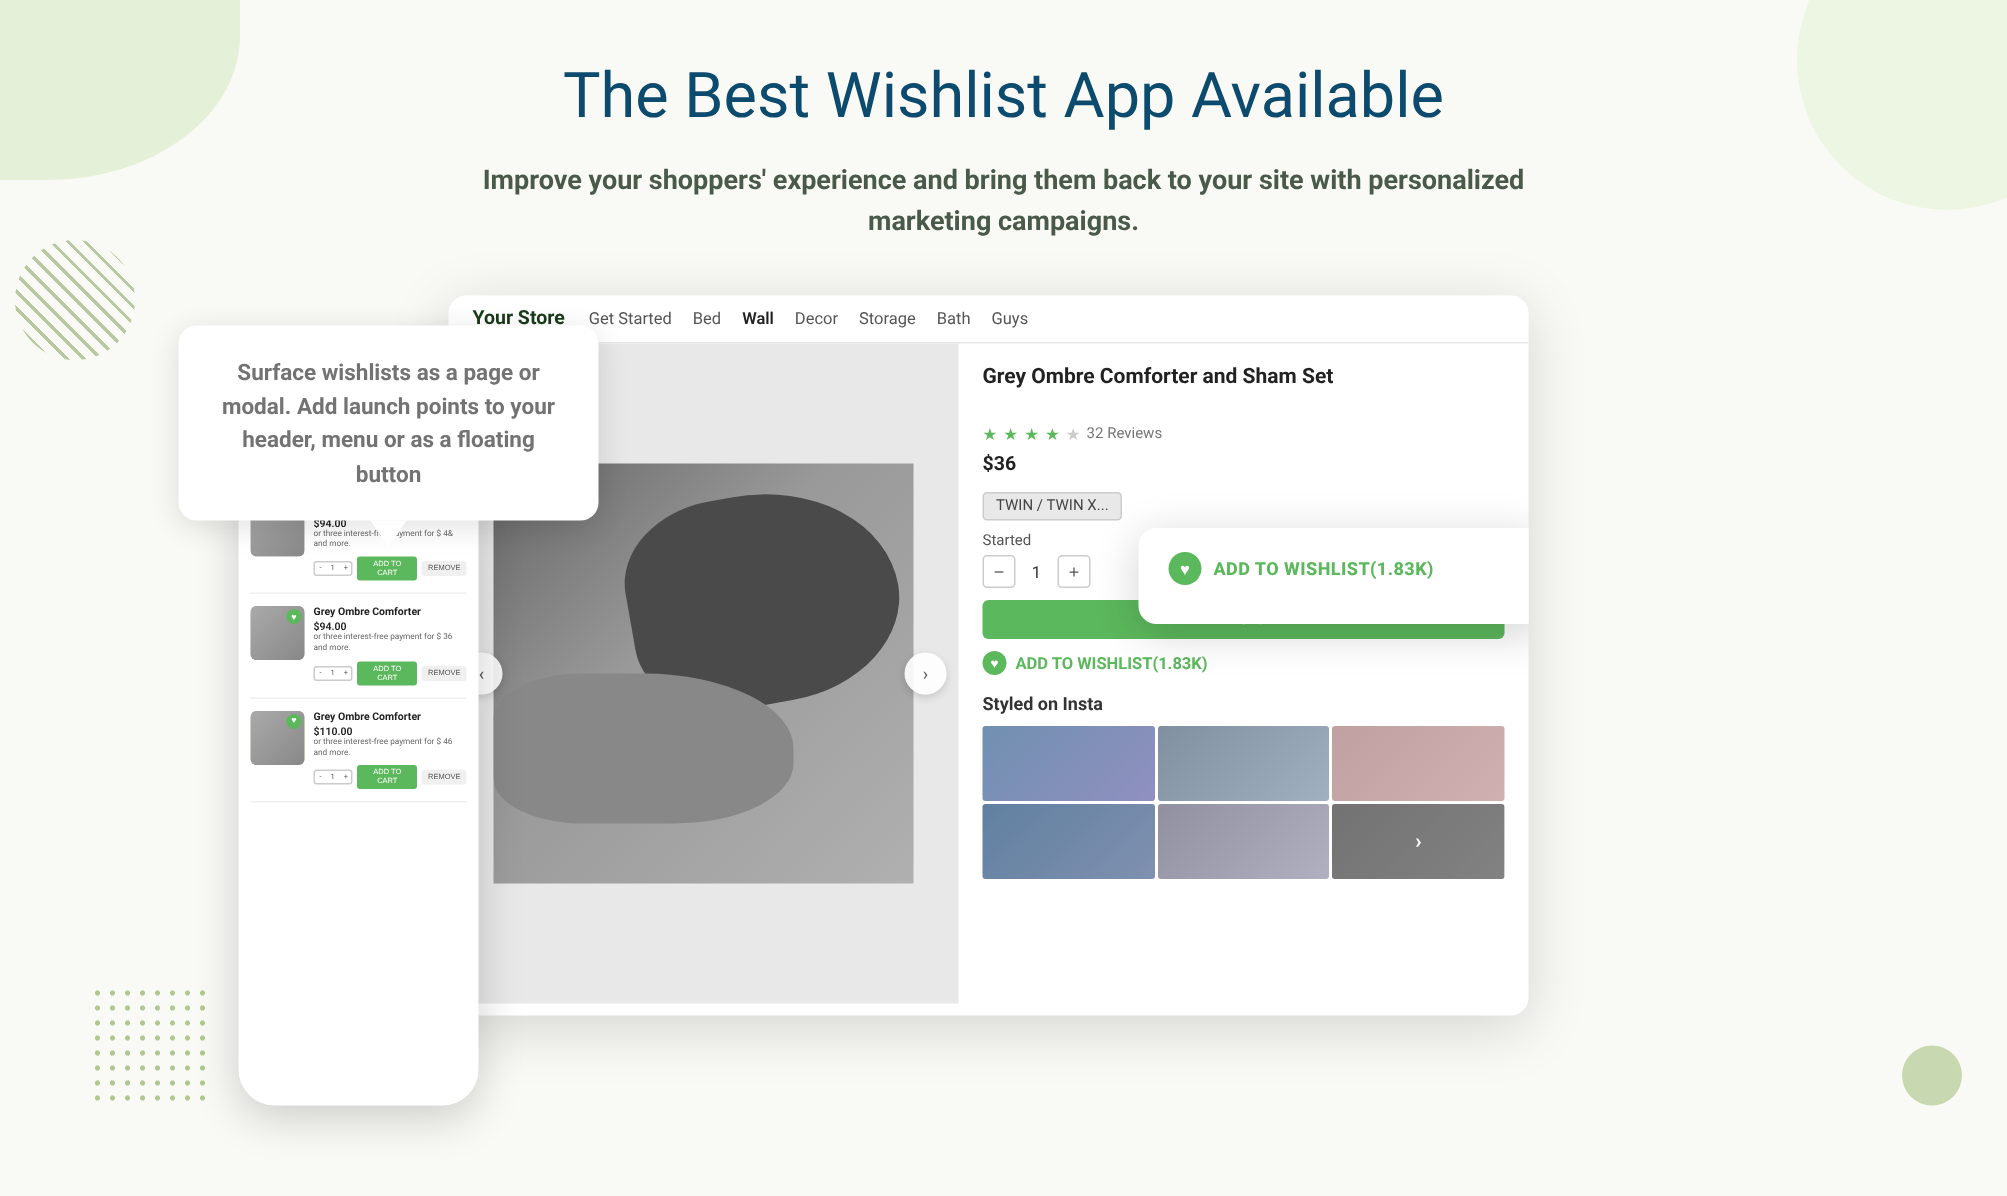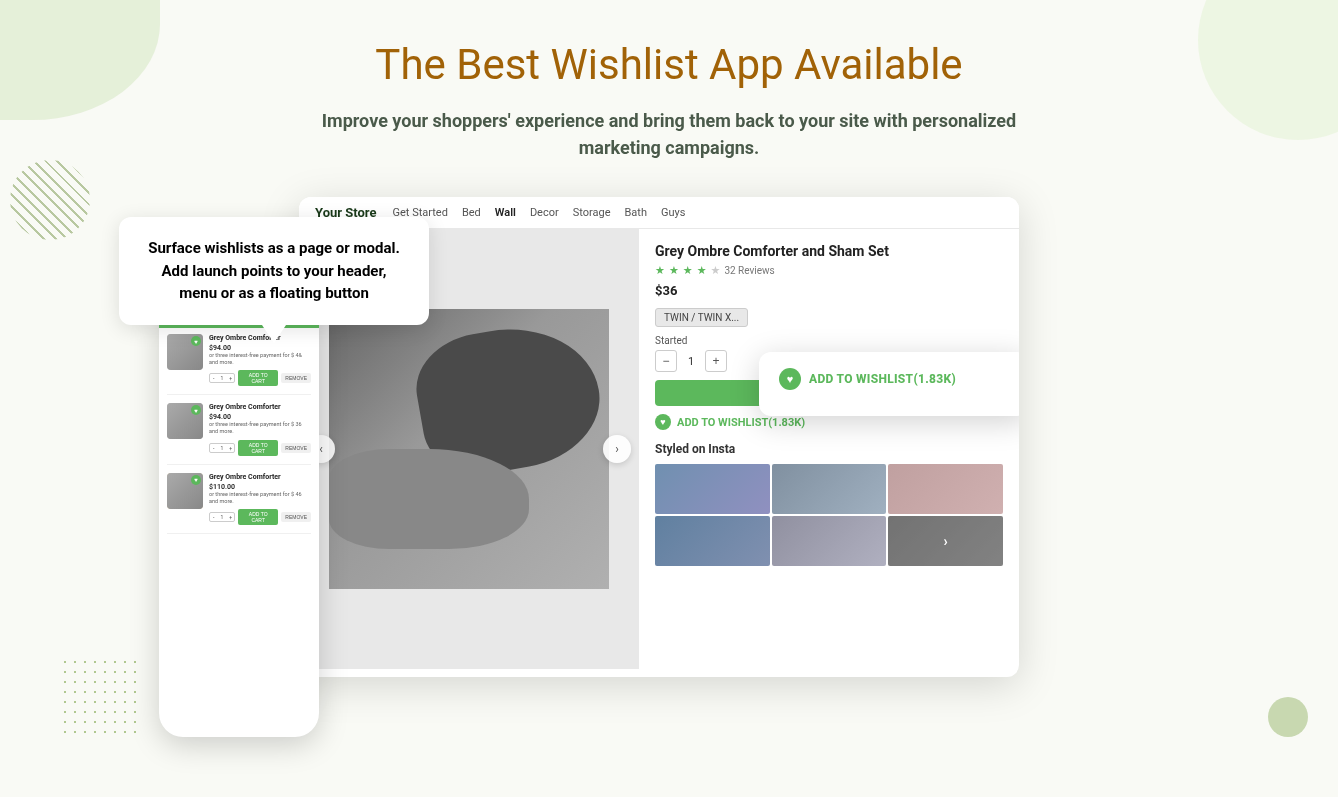--- a/index.html
+++ b/index.html
@@ -76,21 +76,21 @@
       z-index: 1;
       display: flex;
       flex-direction: column;
       align-items: center;
       padding-top: 40px;
     }
 
     .main-title {
       font-size: 42px;
       font-weight: 400;
-      color: #a16207;
+      color: #0c4a6e;
       text-align: center;
       margin-bottom: 18px;
     }
 
     .subtitle {
       font-size: 18px;
       color: #4a5a4a;
       text-align: center;
       max-width: 780px;
       line-height: 1.5;
@@ -108,26 +108,26 @@
     }
 
     
     .tooltip-box {
       position: absolute;
       left: 0;
       top: 20px;
       background: white;
       border-radius: 12px;
       padding: 20px 22px;
-      width: 310px;
+      width: 280px;
       box-shadow: 0 4px 20px rgba(0,0,0,0.12);
       z-index: 10;
       font-size: 15px;
       font-weight: 700;
-      color: #000000;
+      color: #737373;
       line-height: 1.5;
       text-align: center;
     }
     .tooltip-arrow {
       position: absolute;
       bottom: -18px;
       left: 50%;
       transform: translateX(-50%);
       width: 0;
       height: 0;
@@ -374,21 +374,21 @@
     
     .product-details {
       flex: 1;
       padding: 14px 16px;
       overflow: hidden;
     }
     .product-title {
       font-size: 14px;
       font-weight: 700;
       color: #222;
-      margin-bottom: 5px;
+      margin-bottom: 24px;
     }
     .product-stars {
       display: flex;
       align-items: center;
       gap: 4px;
       margin-bottom: 6px;
     }
     .star {
       color: #5cb85c;
       font-size: 11px;

